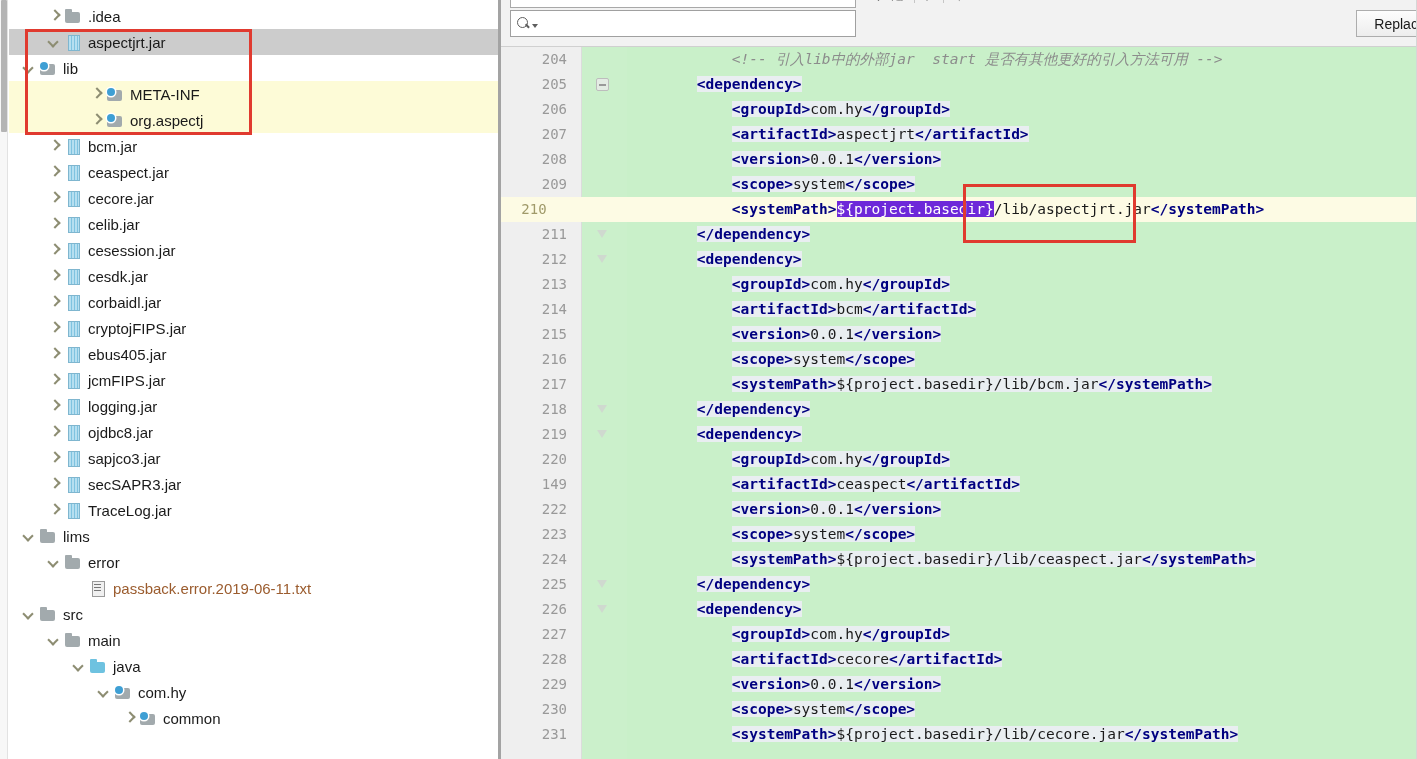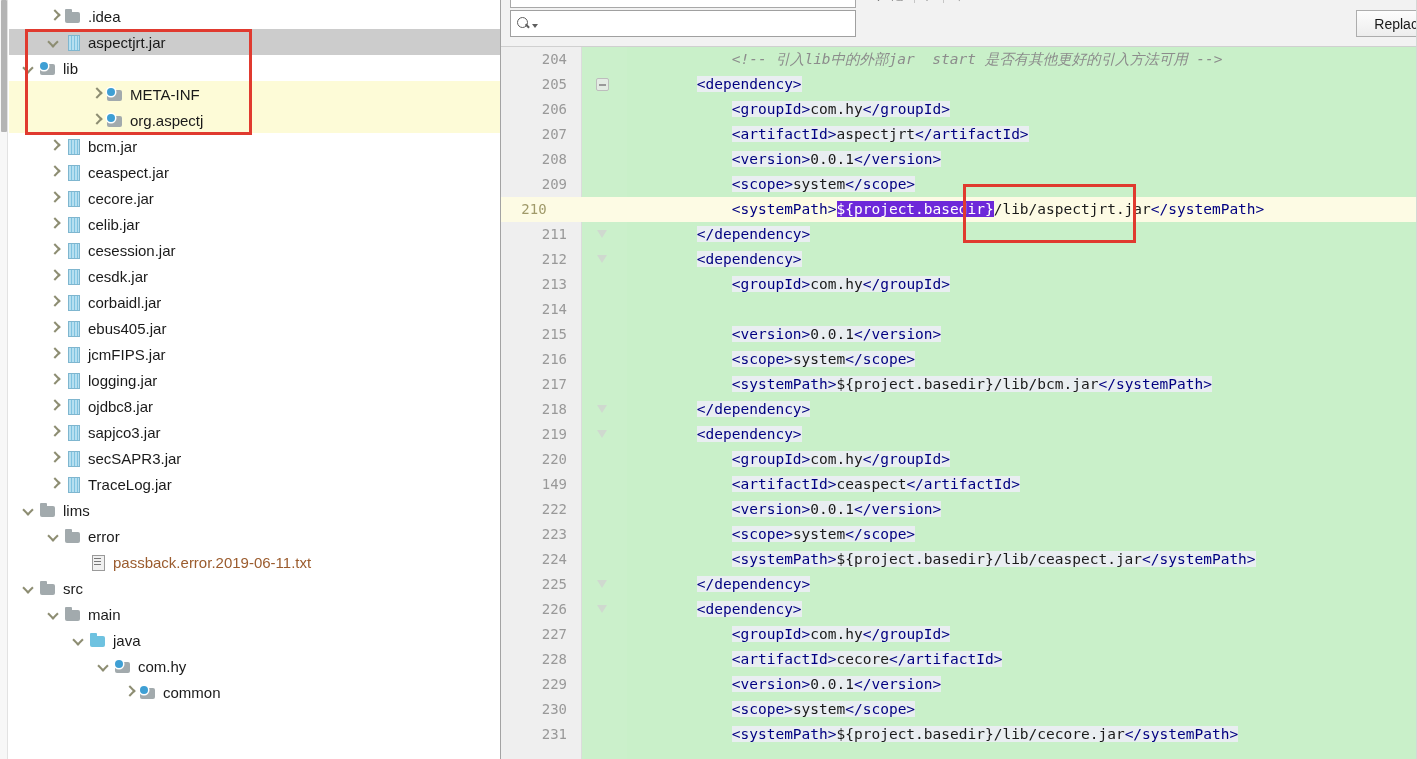--- a/index.html
+++ b/index.html
@@ -16,21 +16,21 @@
     overflow: hidden;
   }
 
   
   #project-panel {
     position: absolute;
     left: 0; top: 0;
     width: 501px; height: 759px;
     background: #ffffff;
     overflow: hidden;
-    border-right: 1px solid #a3a3a3;
+    border-right: 3px solid #a3a3a3;
   }
   #tree-scroll-rail {
     position: absolute;
     left: 0; top: 0; width: 8px; height: 759px;
     background: #f7f7f7;
     border-right: 1px solid #e2e2e2;
   }
   #tree-scroll-thumb {
     position: absolute;
     left: 1px; top: 0px; width: 6px; height: 132px;
@@ -238,21 +238,21 @@
   .codeline.cur { background: #fdfbe4; }
   .codeline.cur .lnum { color: #a09a6a; text-align: center; }
   .codeline.cur .gstripe { background: #fdfbe4; }
   .gstripe {
     position: absolute; left: 80px; top: 0; width: 46px; height: 25px;
   }
   .gutter-bg {
     position: absolute; left: 0; top: 0; width: 80px; height: 25px;
     background: #efefef;
   }
-  .tag { color: #000080; font-weight: normal; }
+  .tag { color: #000080; font-weight: bold; }
   .txt { color: #1a1a1a; }
   .comment { color: #8c8c8c; font-style: italic; }
   .sel { background: #6d28d9; color: #ffffff; }
   .wshade { background: #e9eef1; }
   .fold {
     position: absolute; left: 95px; top: 6px;
     width: 13px; height: 13px;
     border: 1px solid #bdbdbd; background: #e4ece4; border-radius: 2px;
   }
   .fold::before {
@@ -344,20 +344,26 @@
           <span style="display: inline-block; flex: 0 0 37px;"></span>
           <span class="arrow closed"></span>
           <span class="ficon ico-jar"></span>
           <span class="label">cesdk.jar</span>
         </div>
         <div class="row">
           <span style="display: inline-block; flex: 0 0 37px;"></span>
           <span class="arrow closed"></span>
           <span class="ficon ico-jar"></span>
           <span class="label">corbaidl.jar</span>
+        </div>
+        <div class="row">
+          <span style="display: inline-block; flex: 0 0 37px;"></span>
+          <span class="arrow closed"></span>
+          <span class="ficon ico-jar"></span>
+          <span class="label">cryptojFIPS.jar</span>
         </div>
         <div class="row">
           <span style="display: inline-block; flex: 0 0 37px;"></span>
           <span class="arrow closed"></span>
           <span class="ficon ico-jar"></span>
           <span class="label">ebus405.jar</span>
         </div>
         <div class="row">
           <span style="display: inline-block; flex: 0 0 37px;"></span>
           <span class="arrow closed"></span>
@@ -481,21 +487,21 @@
           <div class="codeline"><div class="gutter-bg"></div><div class="lnum">204</div><div class="gstripe"></div><div class="ctext"><span class="txt">            </span><span class="comment">&lt;!-- 引入lib中的外部jar  start 是否有其他更好的引入方法可用 --&gt;</span></div></div>
           <div class="codeline"><div class="gutter-bg"></div><div class="lnum">205</div><div class="gstripe"></div><div class="fold"></div><div class="ctext"><span class="txt">        </span><span class="tag wshade">&lt;dependency&gt;</span></div></div>
           <div class="codeline"><div class="gutter-bg"></div><div class="lnum">206</div><div class="gstripe"></div><div class="ctext"><span class="txt">            </span><span class="tag wshade">&lt;groupId&gt;</span><span class="txt wshade">com.hy</span><span class="tag wshade">&lt;/groupId&gt;</span></div></div>
           <div class="codeline"><div class="gutter-bg"></div><div class="lnum">207</div><div class="gstripe"></div><div class="ctext"><span class="txt">            </span><span class="tag wshade">&lt;artifactId&gt;</span><span class="txt wshade">aspectjrt</span><span class="tag wshade">&lt;/artifactId&gt;</span></div></div>
           <div class="codeline"><div class="gutter-bg"></div><div class="lnum">208</div><div class="gstripe"></div><div class="ctext"><span class="txt">            </span><span class="tag wshade">&lt;version&gt;</span><span class="txt wshade">0.0.1</span><span class="tag wshade">&lt;/version&gt;</span></div></div>
           <div class="codeline"><div class="gutter-bg"></div><div class="lnum">209</div><div class="gstripe"></div><div class="ctext"><span class="txt">            </span><span class="tag wshade">&lt;scope&gt;</span><span class="txt wshade">system</span><span class="tag wshade">&lt;/scope&gt;</span></div></div>
           <div class="codeline cur"><div class="gutter-bg" style="background: rgb(253, 251, 228);"></div><div class="lnum">210</div><div class="gstripe"></div><div class="ctext"><span class="txt">            </span><span class="tag">&lt;systemPath&gt;</span><span class="sel">${project.basedir}</span><span class="txt">/lib/aspectjrt.jar</span><span class="tag">&lt;/systemPath&gt;</span></div></div>
           <div class="codeline"><div class="gutter-bg"></div><div class="lnum">211</div><div class="gstripe"></div><div class="fold tri"></div><div class="ctext"><span class="txt">        </span><span class="tag wshade">&lt;/dependency&gt;</span></div></div>
           <div class="codeline"><div class="gutter-bg"></div><div class="lnum">212</div><div class="gstripe"></div><div class="fold tri"></div><div class="ctext"><span class="txt">        </span><span class="tag wshade">&lt;dependency&gt;</span></div></div>
           <div class="codeline"><div class="gutter-bg"></div><div class="lnum">213</div><div class="gstripe"></div><div class="ctext"><span class="txt">            </span><span class="tag wshade">&lt;groupId&gt;</span><span class="txt wshade">com.hy</span><span class="tag wshade">&lt;/groupId&gt;</span></div></div>
-          <div class="codeline"><div class="gutter-bg"></div><div class="lnum">214</div><div class="gstripe"></div></div>
+          <div class="codeline"><div class="gutter-bg"></div><div class="lnum">214</div><div class="gstripe"></div><div class="ctext"><span class="txt">            </span><span class="tag wshade">&lt;artifactId&gt;</span><span class="txt wshade">bcm</span><span class="tag wshade">&lt;/artifactId&gt;</span></div></div>
           <div class="codeline"><div class="gutter-bg"></div><div class="lnum">215</div><div class="gstripe"></div><div class="ctext"><span class="txt">            </span><span class="tag wshade">&lt;version&gt;</span><span class="txt wshade">0.0.1</span><span class="tag wshade">&lt;/version&gt;</span></div></div>
           <div class="codeline"><div class="gutter-bg"></div><div class="lnum">216</div><div class="gstripe"></div><div class="ctext"><span class="txt">            </span><span class="tag wshade">&lt;scope&gt;</span><span class="txt wshade">system</span><span class="tag wshade">&lt;/scope&gt;</span></div></div>
           <div class="codeline"><div class="gutter-bg"></div><div class="lnum">217</div><div class="gstripe"></div><div class="ctext"><span class="txt">            </span><span class="tag wshade">&lt;systemPath&gt;</span><span class="txt wshade">${project.basedir}/lib/bcm.jar</span><span class="tag wshade">&lt;/systemPath&gt;</span></div></div>
           <div class="codeline"><div class="gutter-bg"></div><div class="lnum">218</div><div class="gstripe"></div><div class="fold tri"></div><div class="ctext"><span class="txt">        </span><span class="tag wshade">&lt;/dependency&gt;</span></div></div>
           <div class="codeline"><div class="gutter-bg"></div><div class="lnum">219</div><div class="gstripe"></div><div class="fold tri"></div><div class="ctext"><span class="txt">        </span><span class="tag wshade">&lt;dependency&gt;</span></div></div>
           <div class="codeline"><div class="gutter-bg"></div><div class="lnum">220</div><div class="gstripe"></div><div class="ctext"><span class="txt">            </span><span class="tag wshade">&lt;groupId&gt;</span><span class="txt wshade">com.hy</span><span class="tag wshade">&lt;/groupId&gt;</span></div></div>
           <div class="codeline"><div class="gutter-bg"></div><div class="lnum">149</div><div class="gstripe"></div><div class="ctext"><span class="txt">            </span><span class="tag wshade">&lt;artifactId&gt;</span><span class="txt wshade">ceaspect</span><span class="tag wshade">&lt;/artifactId&gt;</span></div></div>
           <div class="codeline"><div class="gutter-bg"></div><div class="lnum">222</div><div class="gstripe"></div><div class="ctext"><span class="txt">            </span><span class="tag wshade">&lt;version&gt;</span><span class="txt wshade">0.0.1</span><span class="tag wshade">&lt;/version&gt;</span></div></div>
           <div class="codeline"><div class="gutter-bg"></div><div class="lnum">223</div><div class="gstripe"></div><div class="ctext"><span class="txt">            </span><span class="tag wshade">&lt;scope&gt;</span><span class="txt wshade">system</span><span class="tag wshade">&lt;/scope&gt;</span></div></div>
           <div class="codeline"><div class="gutter-bg"></div><div class="lnum">224</div><div class="gstripe"></div><div class="ctext"><span class="txt">            </span><span class="tag wshade">&lt;systemPath&gt;</span><span class="txt wshade">${project.basedir}/lib/ceaspect.jar</span><span class="tag wshade">&lt;/systemPath&gt;</span></div></div>

